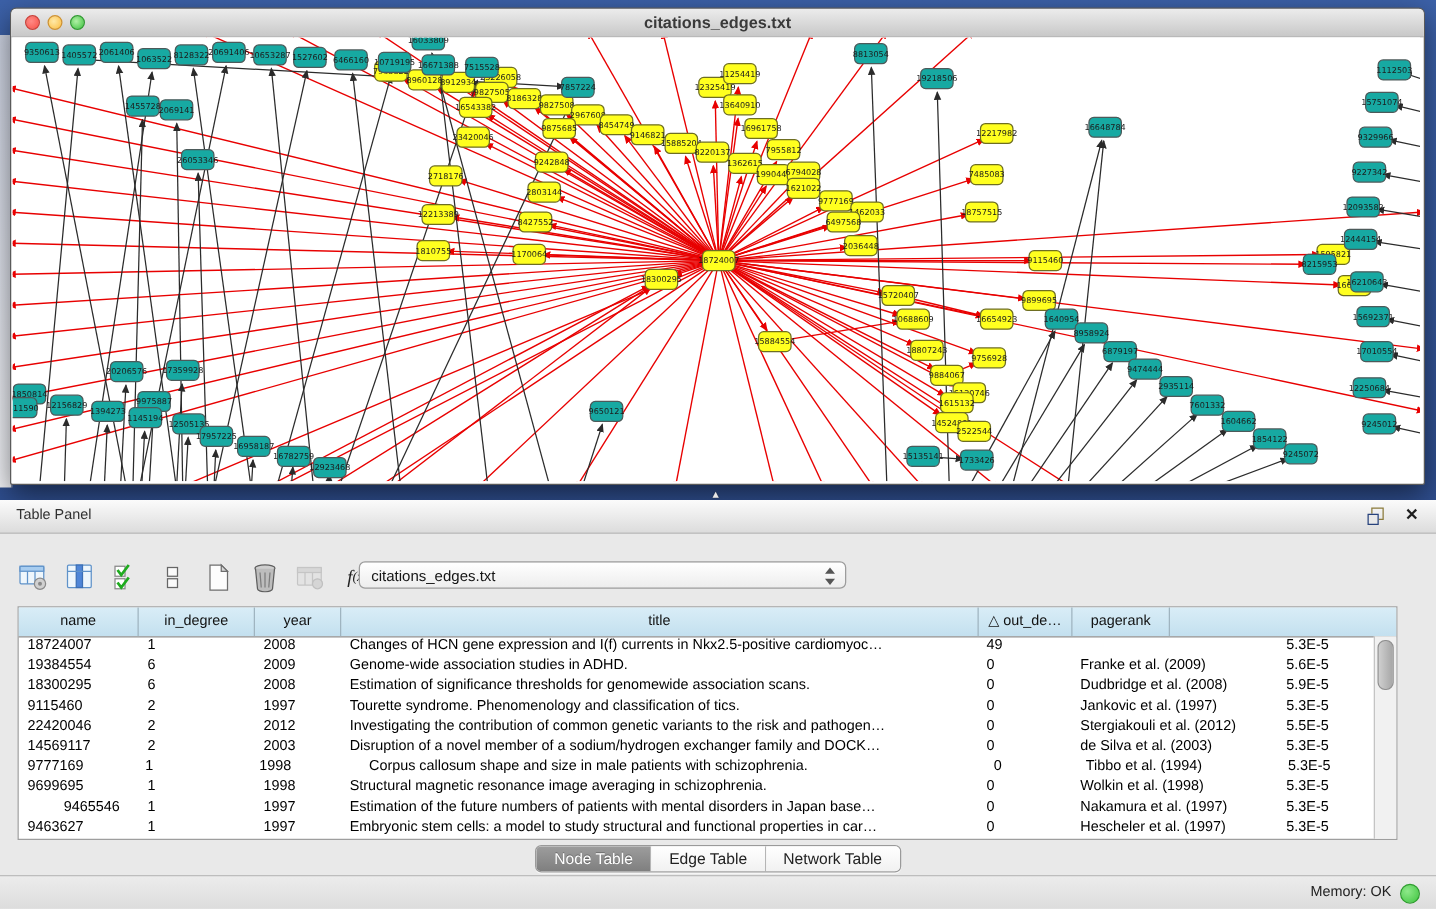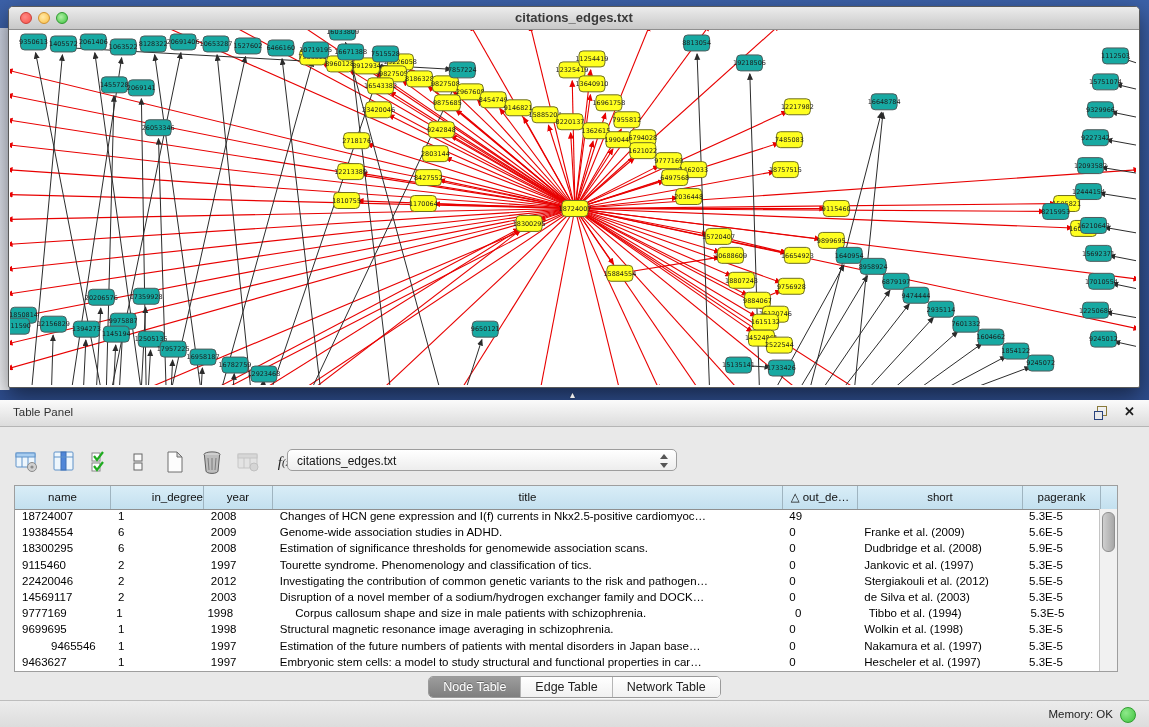--- a/index.html
+++ b/index.html
@@ -765,25 +765,24 @@
     <span class="combo-text">citations_edges.txt</span>
     <span class="combo-arrows">
         <span class="up"></span>
         <span class="dn"></span>
       </span>
   </div>
 
   <div class="tablewrap">
     <div class="thead" id="thead">
         <div class="th" style="width: 96px;">name</div>
-        <div class="th" style="width: 93px; text-align: right;">in_degree</div>
+        <div class="th" style="width: 93px;">in_degree</div>
         <div class="th" style="width: 69px;">year</div>
         <div class="th" style="width: 510px;">title</div>
         <div class="th" style="width: 75px;">△ out_de…</div>
-        <div class="th" style="width: 165px;">short</div>
         <div class="th" style="width: 78px;">pagerank</div>
       </div>
     <div class="tbody" id="tbody">
         <div class="tr">
           <div class="td" style="width: 96px;">18724007</div>
           <div class="td" style="width: 93px;">1</div>
           <div class="td" style="width: 69px;">2008</div>
           <div class="td" style="width: 510px;">Changes of HCN gene expression and I(f) currents in Nkx2.5-positive cardiomyoc…</div>
           <div class="td" style="width: 75px;">49</div>
           <div class="td" style="width: 165px; margin-top: 40px;">Yano et al. (2008)</div>

